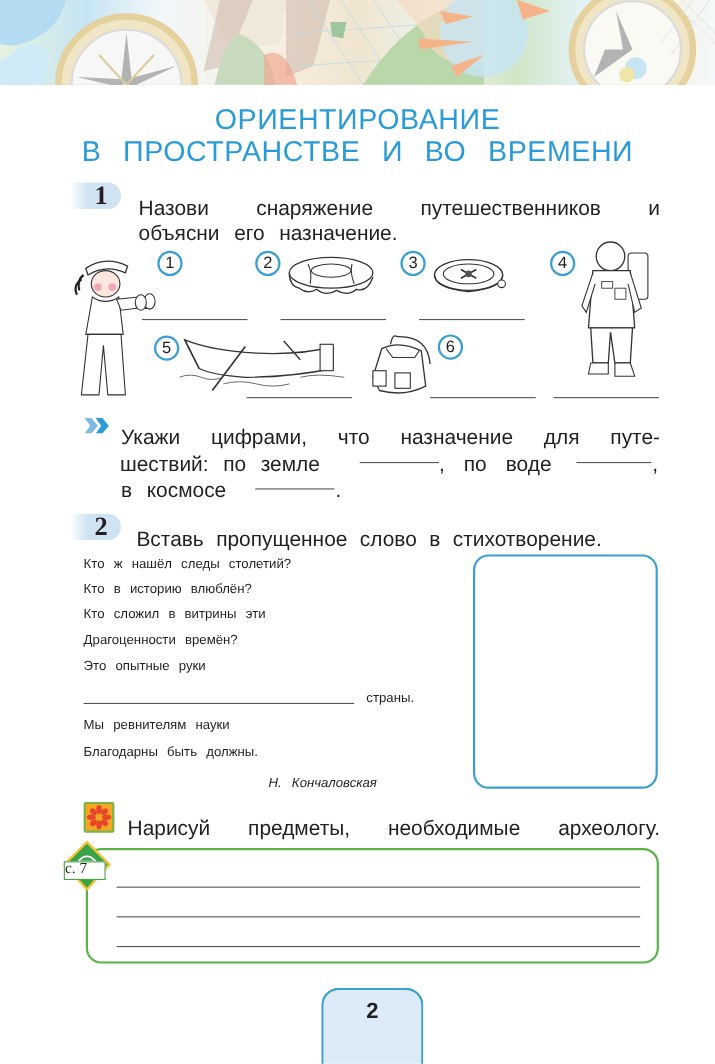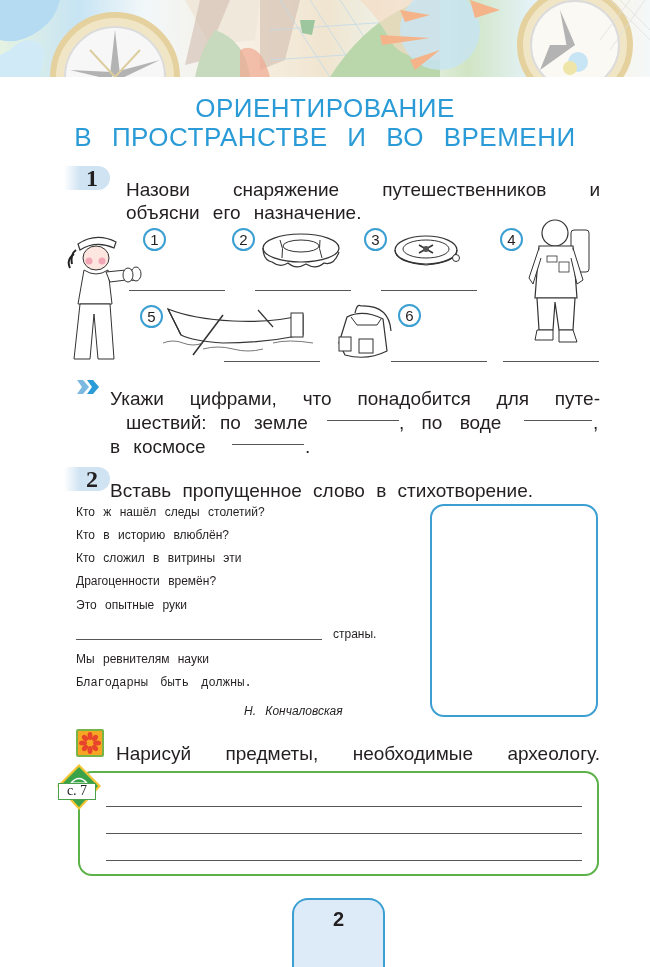--- a/index.html
+++ b/index.html
@@ -31,21 +31,21 @@
 
   .draw-box-blue { position: absolute; left: 430px; top: 504px; width: 168px; height: 213px; border: 2.5px solid #3b9fd2; border-radius: 14px; }
 
   .flower-icon { position: absolute; left: 76px; top: 729px; width: 28px; height: 28px; background: #f5a623; border: 2px solid #79b546; border-radius: 2px; }
 
   .green-box { position: absolute; left: 78px; top: 771px; width: 521px; height: 105px; border: 2.5px solid #5cb248; border-radius: 14px; }
 
   .page-tab { position: absolute; left: 292px; top: 898px; width: 93px; height: 75px; border: 2.5px solid #3b9fd2; border-bottom: none; border-radius: 16px 16px 0 0; background: #ddeaf7; text-align: center; font-weight: bold; font-size: 20px; padding-top: 8px; }
 
   .ref-badge { position: absolute; left: 55px; top: 762px; width: 48px; height: 50px; }
-  .ref-label { position: absolute; left: 58px; top: 783px; width: 38px; height: 17px; background: #fff; border: 1.5px solid #4aa14a; font-family: "Liberation Serif", serif; font-size: 14px; line-height: 14px; text-align: center; color: #231f20; }
+  .ref-label { position: absolute; left: 58px; top: 783px; width: 38px; height: 17px; background: #fff; border: 1.5px solid #4aa14a; font-family: "Liberation Serif", serif; font-size: 14px; line-height: 14px; color: #231f20; }
 </style>
 </head>
 <body>
 
 <div class="banner">
   <svg width="650" height="77" viewBox="0 0 650 77">
     <path d="M0 0 L60 0 Q55 20 40 30 Q20 45 0 40 Z" fill="#8cc8ec"></path>
     <path d="M10 50 Q30 30 45 50 L40 77 L0 77 L0 55 Z" fill="#b7dff3"></path>
     <circle cx="115" cy="77" r="62" fill="#e9d9a8" stroke="#d7b96b" stroke-width="6"></circle>
     <circle cx="115" cy="77" r="50" fill="#f3f3f3" stroke="#c8c8c8" stroke-width="2"></circle>
@@ -177,45 +177,45 @@
 <div class="answer-line" style="left:503px; top:361px; width:96px;"></div>
 
 <svg class="arrow-icon" style="left:77px; top:380px;" viewBox="0 0 24 14">
   <path d="M0 0 L6 0 L12 7 L6 14 L0 14 L5 7 Z" fill="#7cb9e0"></path>
   <path d="M10 0 L16 0 L22 7 L16 14 L10 14 L15 7 Z" fill="#2a9bd6"></path>
 </svg>
 <div class="txt justify" style="left:110px; top:376px; width:490px;">
   <span>Укажи</span>
   <span>цифрами,</span>
   <span>что</span>
-  <span>понадобится</span>
+  <span>назначение</span>
   <span>для</span>
   <span>путе-</span>
 </div>
-<div class="txt" style="left:126px; top:400px; word-spacing:8px;text-align:center;">шествий: по земле</div>
+<div class="txt" style="left:109px; top:400px; word-spacing:8px;text-align:center;">шествий: по земле</div>
 <div class="answer-line" style="left:327px; top:420px; width:72px; border-top-width:1.2px;"></div>
 <div class="txt" style="left:399px; top:400px; word-spacing:12px;">, по воде</div>
 <div class="answer-line" style="left:524px; top:420px; width:68px; border-top-width:1.2px;"></div>
 <div class="txt" style="left:593px; top:400px;">,</div>
 <div class="txt" style="left:110px; top:424px; word-spacing:8px;">в космосе</div>
 <div class="answer-line" style="left:232px; top:444px; width:72px; border-top-width:1.2px;"></div>
 <div class="txt" style="left:305px; top:424px;">.</div>
 
 <div class="task-num" style="left:64px; top:467px;">2</div>
-<div class="txt" style="left:110px; top:468px; width:474px; word-spacing:6px;">Вставь пропущенное слово в стихотворение.</div>
+<div class="txt" style="left:124px; top:468px; width:474px; word-spacing:6px;">Вставь пропущенное слово в стихотворение.</div>
 
 <div class="poem-line" style="top:500px;">Кто ж нашёл следы столетий?</div>
 <div class="poem-line" style="top:523px;">Кто в историю влюблён?</div>
 <div class="poem-line" style="top:546px;">Кто сложил в витрины эти</div>
 <div class="poem-line" style="top:569px;">Драгоценности времён?</div>
 <div class="poem-line" style="top:593px;">Это опытные руки</div>
 <div class="answer-line" style="left:76px; top:639px; width:246px; border-top-width:1.2px;"></div>
 <div class="poem-line" style="left:333px; top:622px;">страны.</div>
 <div class="poem-line" style="top:647px;">Мы ревнителям науки</div>
-<div class="poem-line" style="top:671px;font-family:Liberation Mono, monospace;">Благодарны быть должны.</div>
+<div class="poem-line" style="top:671px;">Благодарны быть должны.</div>
 <div class="poem-line" style="left:244px; top:699px; font-style:italic; word-spacing:6px;">Н. Кончаловская</div>
 
 <div class="draw-box-blue"></div>
 
 <div class="flower-icon">
   <svg width="24" height="24" viewBox="0 0 24 24" style="display:block;">
     <g fill="#e8442b">
       <ellipse cx="12" cy="5" rx="2.5" ry="4"></ellipse>
       <ellipse cx="12" cy="19" rx="2.5" ry="4"></ellipse>
       <ellipse cx="5" cy="12" rx="4" ry="2.5"></ellipse>

